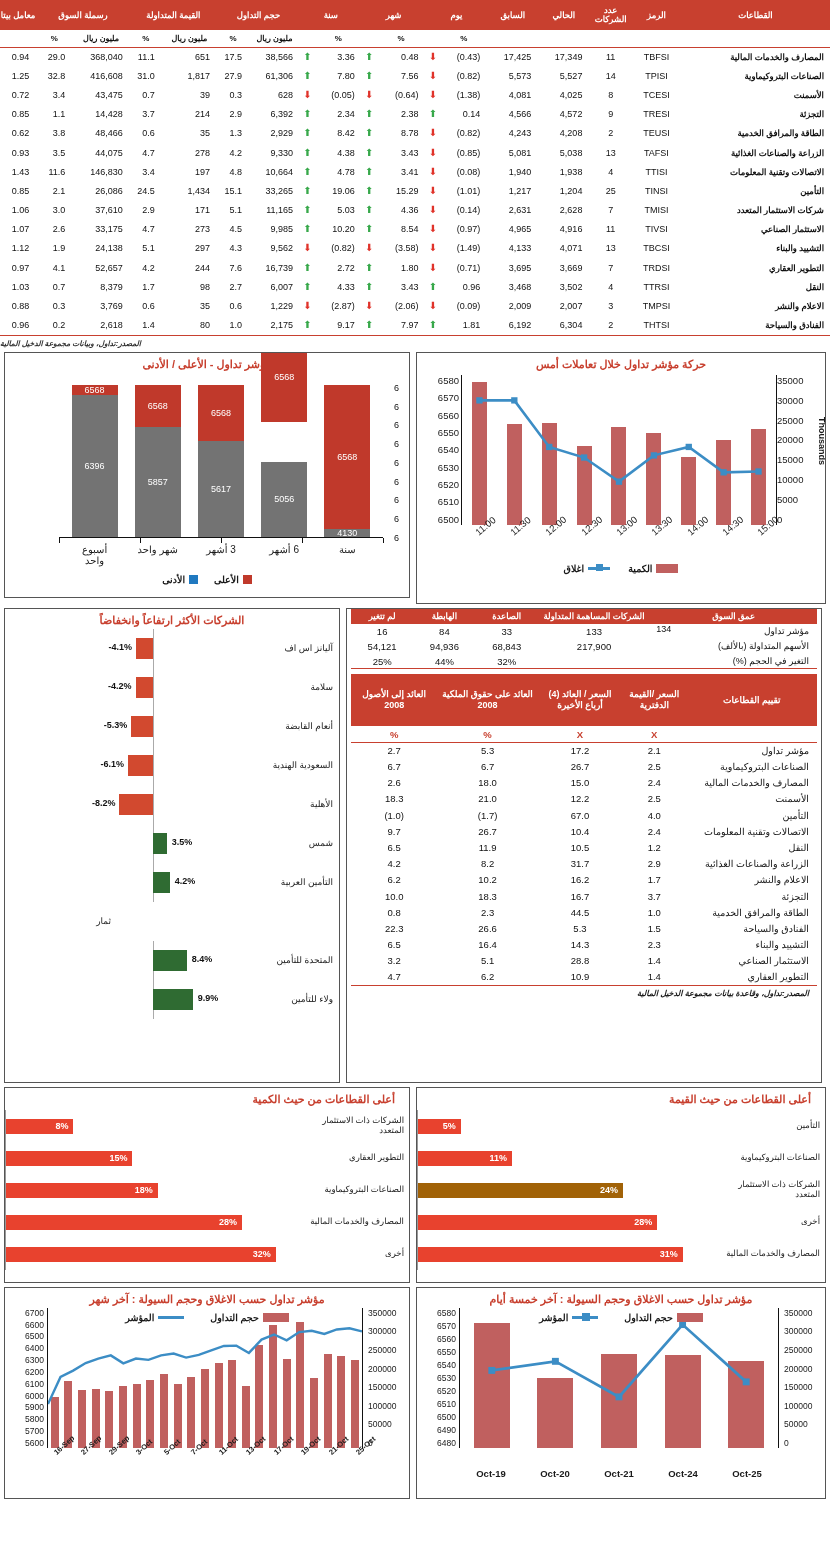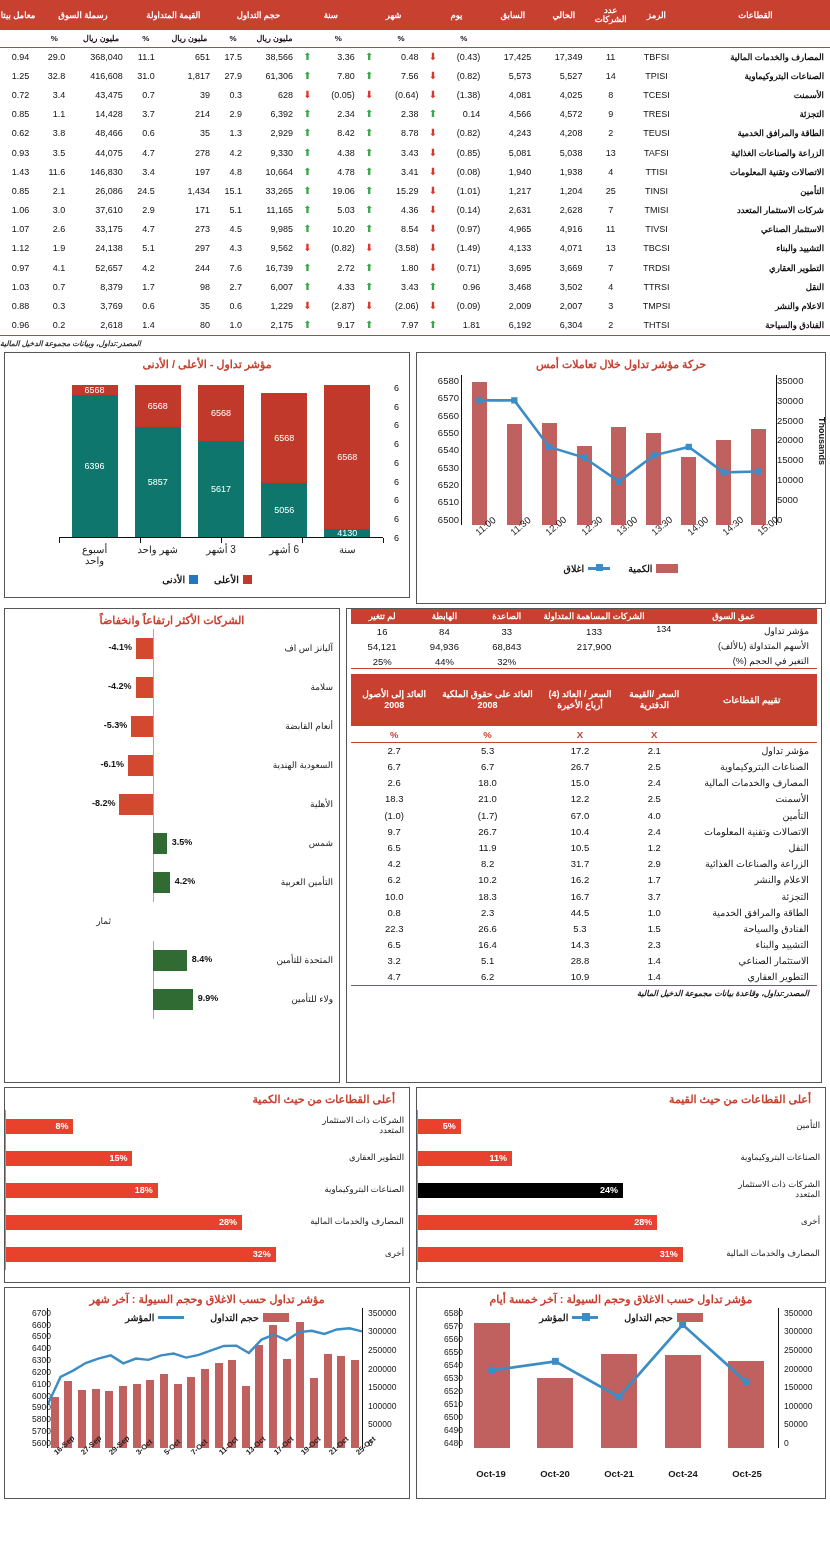--- a/index.html
+++ b/index.html
@@ -61,21 +61,21 @@
   .panel-title.right { text-align:right; padding-right:14px; }
 
   
   .sbc-area { position:relative; height:190px; margin: 6px 8px 0 8px; }
   .sbc-bars { display:flex; align-items:flex-end; justify-content:space-around;
               height:160px; padding: 0 22px 0 50px; }
   .sbc-col { width: 46px; display:flex; flex-direction:column; justify-content:flex-end; }
   .seg { display:flex; align-items:center; justify-content:center;
          color:#fff; font-size:9px; font-weight:normal; }
   .seg.hi { background:#C0392B; }
-  .seg.lo { background:#0f766e; }
+  .seg.lo { background:#737373; }
   .sbc-axis { border-top: 1.6px solid #111; margin: 0 18px 0 46px; position:relative; height:5px;}
   .sbc-axis span { position:absolute; top:0; width:1px; height:5px; background:#111; }
   .sbc-labels { display:flex; justify-content:space-around; padding: 2px 22px 0 50px; }
   .sbc-labels div { width:46px; text-align:center; direction:rtl; font-size:10px; }
   .sbc-legend { display:flex; justify-content:center; gap:16px; padding-top:8px; direction:rtl; }
   .lg { display:flex; align-items:center; gap:4px; font-size:9.5px; font-weight:bold; direction:rtl;}
   .sw { width:9px; height:9px; display:inline-block; }
   .sbc-yaxis { position:absolute; right:2px; top:6px; height:160px;
                display:flex; flex-direction:column; justify-content:space-between;
                font-size:9px; color:#111; }
@@ -145,21 +145,21 @@
   .tsb-bar { position:absolute; top:9px; height:15px; background:#E8422E;
              display:flex; align-items:center; justify-content:flex-end; }
   .tsb-bar b { color:#fff; font-size:9px; padding-right:5px; }
 
   
   .bcombo-plot { position:relative; margin: 2px 46px 0 42px; height:140px;
                  border-left:1.3px solid #111; border-right:1.3px solid #111; }
   .bcombo-bars { position:absolute; inset:0; display:flex; align-items:flex-end;
                  justify-content:space-around; }
   .bcb { background:#C0605F; }
-  .bax-left { position:absolute; left:8px; top:0; height:140px; width:38px;
+  .bax-left { position:absolute; left:1px; top:0; height:140px; width:38px;
               display:flex; flex-direction:column; justify-content:space-between;
               align-items:flex-end; font-size:8.5px; }
   .bax-right { position:absolute; right:1px; top:0; height:140px; width:40px;
                display:flex; flex-direction:column; justify-content:space-between;
                align-items:flex-start; font-size:8.5px; }
   .bx-rot { position:relative; margin: 1px 46px 0 42px; height:28px; }
   .bx-rot span { position:absolute; font-size:7.5px; font-weight:bold;
                  transform:rotate(-42deg); transform-origin:left top; white-space:nowrap;}
   .bx-flat { display:flex; justify-content:space-around; margin: 2px 46px 0 42px; }
   .bx-flat span { font-size:9.5px; font-weight:bold;margin-top:18px; }
@@ -559,21 +559,21 @@
             <div class="sbc-col">
               <div class="seg hi" style="height: 42.1333px;">6568</div>
               <div class="seg lo" style="height: 110.044px;">5857</div>
             </div>
             <div class="sbc-col">
               <div class="seg hi" style="height: 56.3556px;">6568</div>
               <div class="seg lo" style="height: 95.8222px;">5617</div>
             </div>
             <div class="sbc-col">
               <div class="seg hi" style="height: 89.6px;">6568</div>
-              <div class="seg lo" style="height: 54px;">5056</div>
+              <div class="seg lo" style="height: 75px; margin-top: 40px;">5056</div>
             </div>
             <div class="sbc-col">
               <div class="seg hi" style="height: 144.474px;">6568</div>
               <div class="seg lo" style="height: 7.7037px;">4130</div>
             </div>
           </div>
         <div class="sbc-axis">
           <span style="left:0%"></span>
             <span style="left:25%"></span>
           <span style="left:50%"></span>
@@ -999,21 +999,21 @@
           <div class="tsb-row">
             <div class="tsb-track">
               <div class="tsb-bar" style="left: 0px; width: 31.4286%; background: rgb(232, 66, 46);">
                 <b>11%</b>
               </div>
             </div>
             <div class="tsb-name">الصناعات البتروكيماوية</div>
           </div>
           <div class="tsb-row">
             <div class="tsb-track">
-              <div class="tsb-bar" style="left: 0px; width: 68.5714%; background: #000000;">
+              <div class="tsb-bar" style="left: 0px; width: 68.5714%; background: #a16207;">
                 <b>24%</b>
               </div>
             </div>
             <div class="tsb-name">الشركات ذات الاستثمار المتعدد</div>
           </div>
           <div class="tsb-row">
             <div class="tsb-track">
               <div class="tsb-bar" style="left: 0px; width: 80%; background: rgb(232, 66, 46);">
                 <b>28%</b>
               </div>

